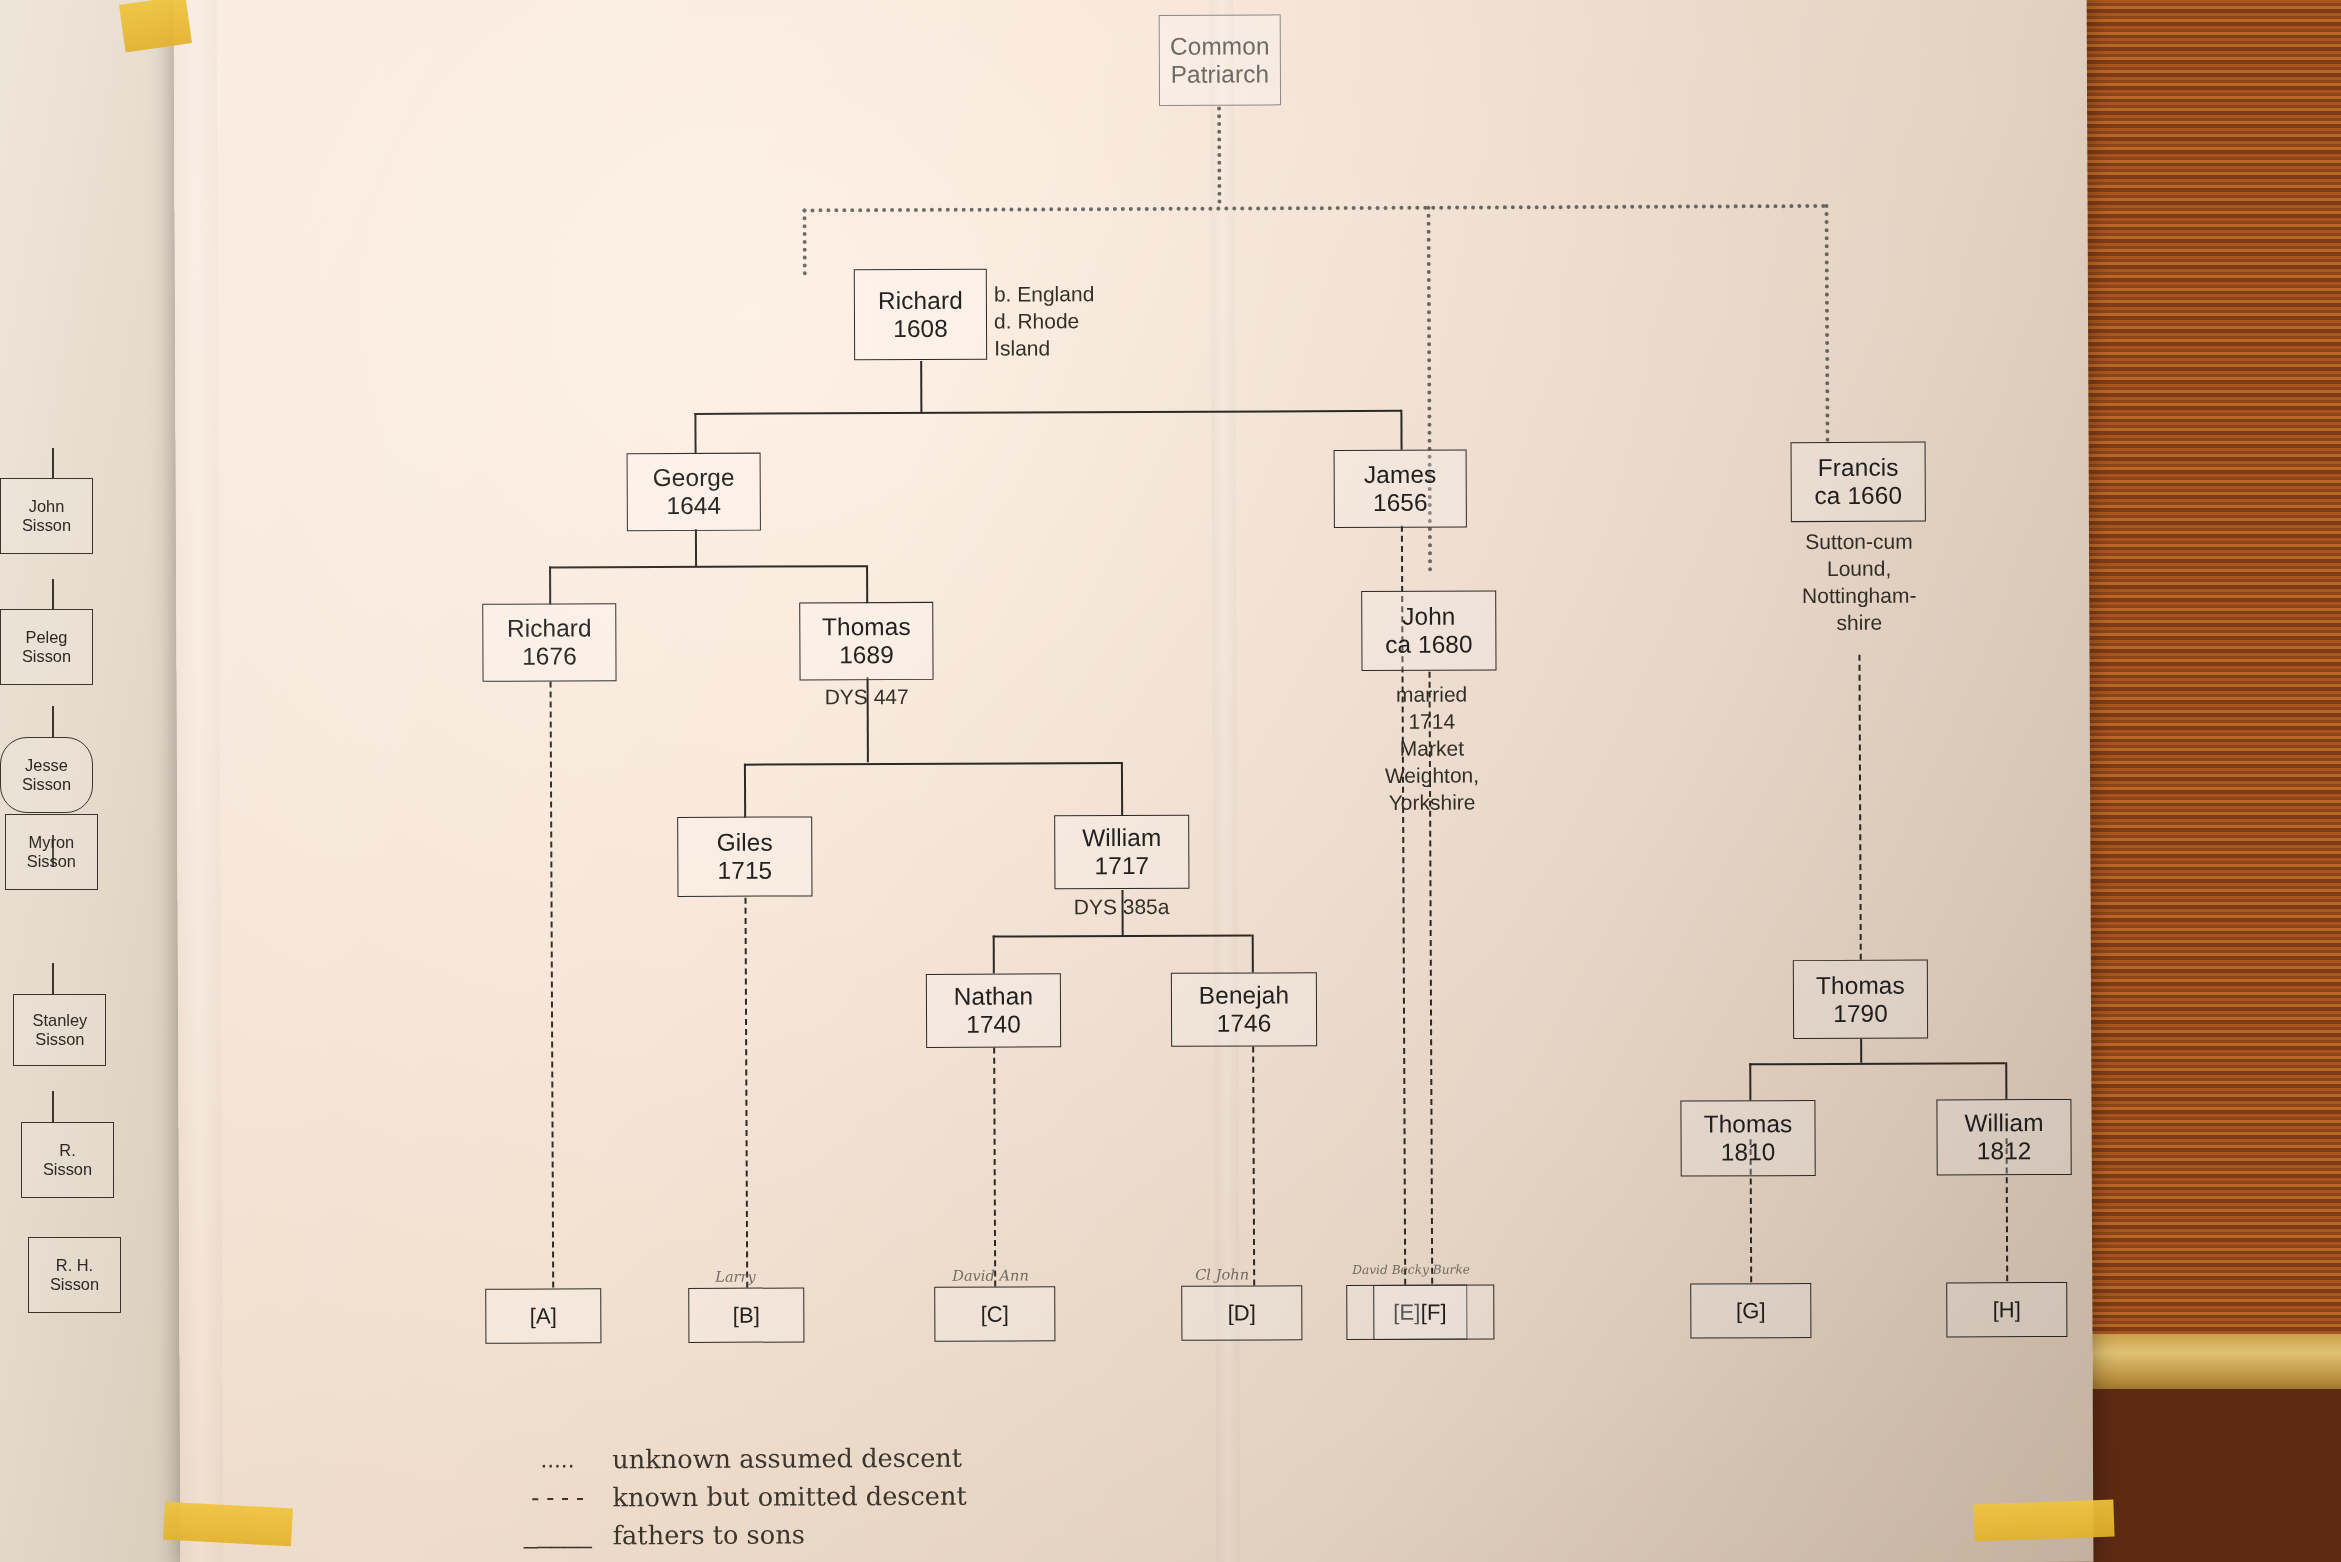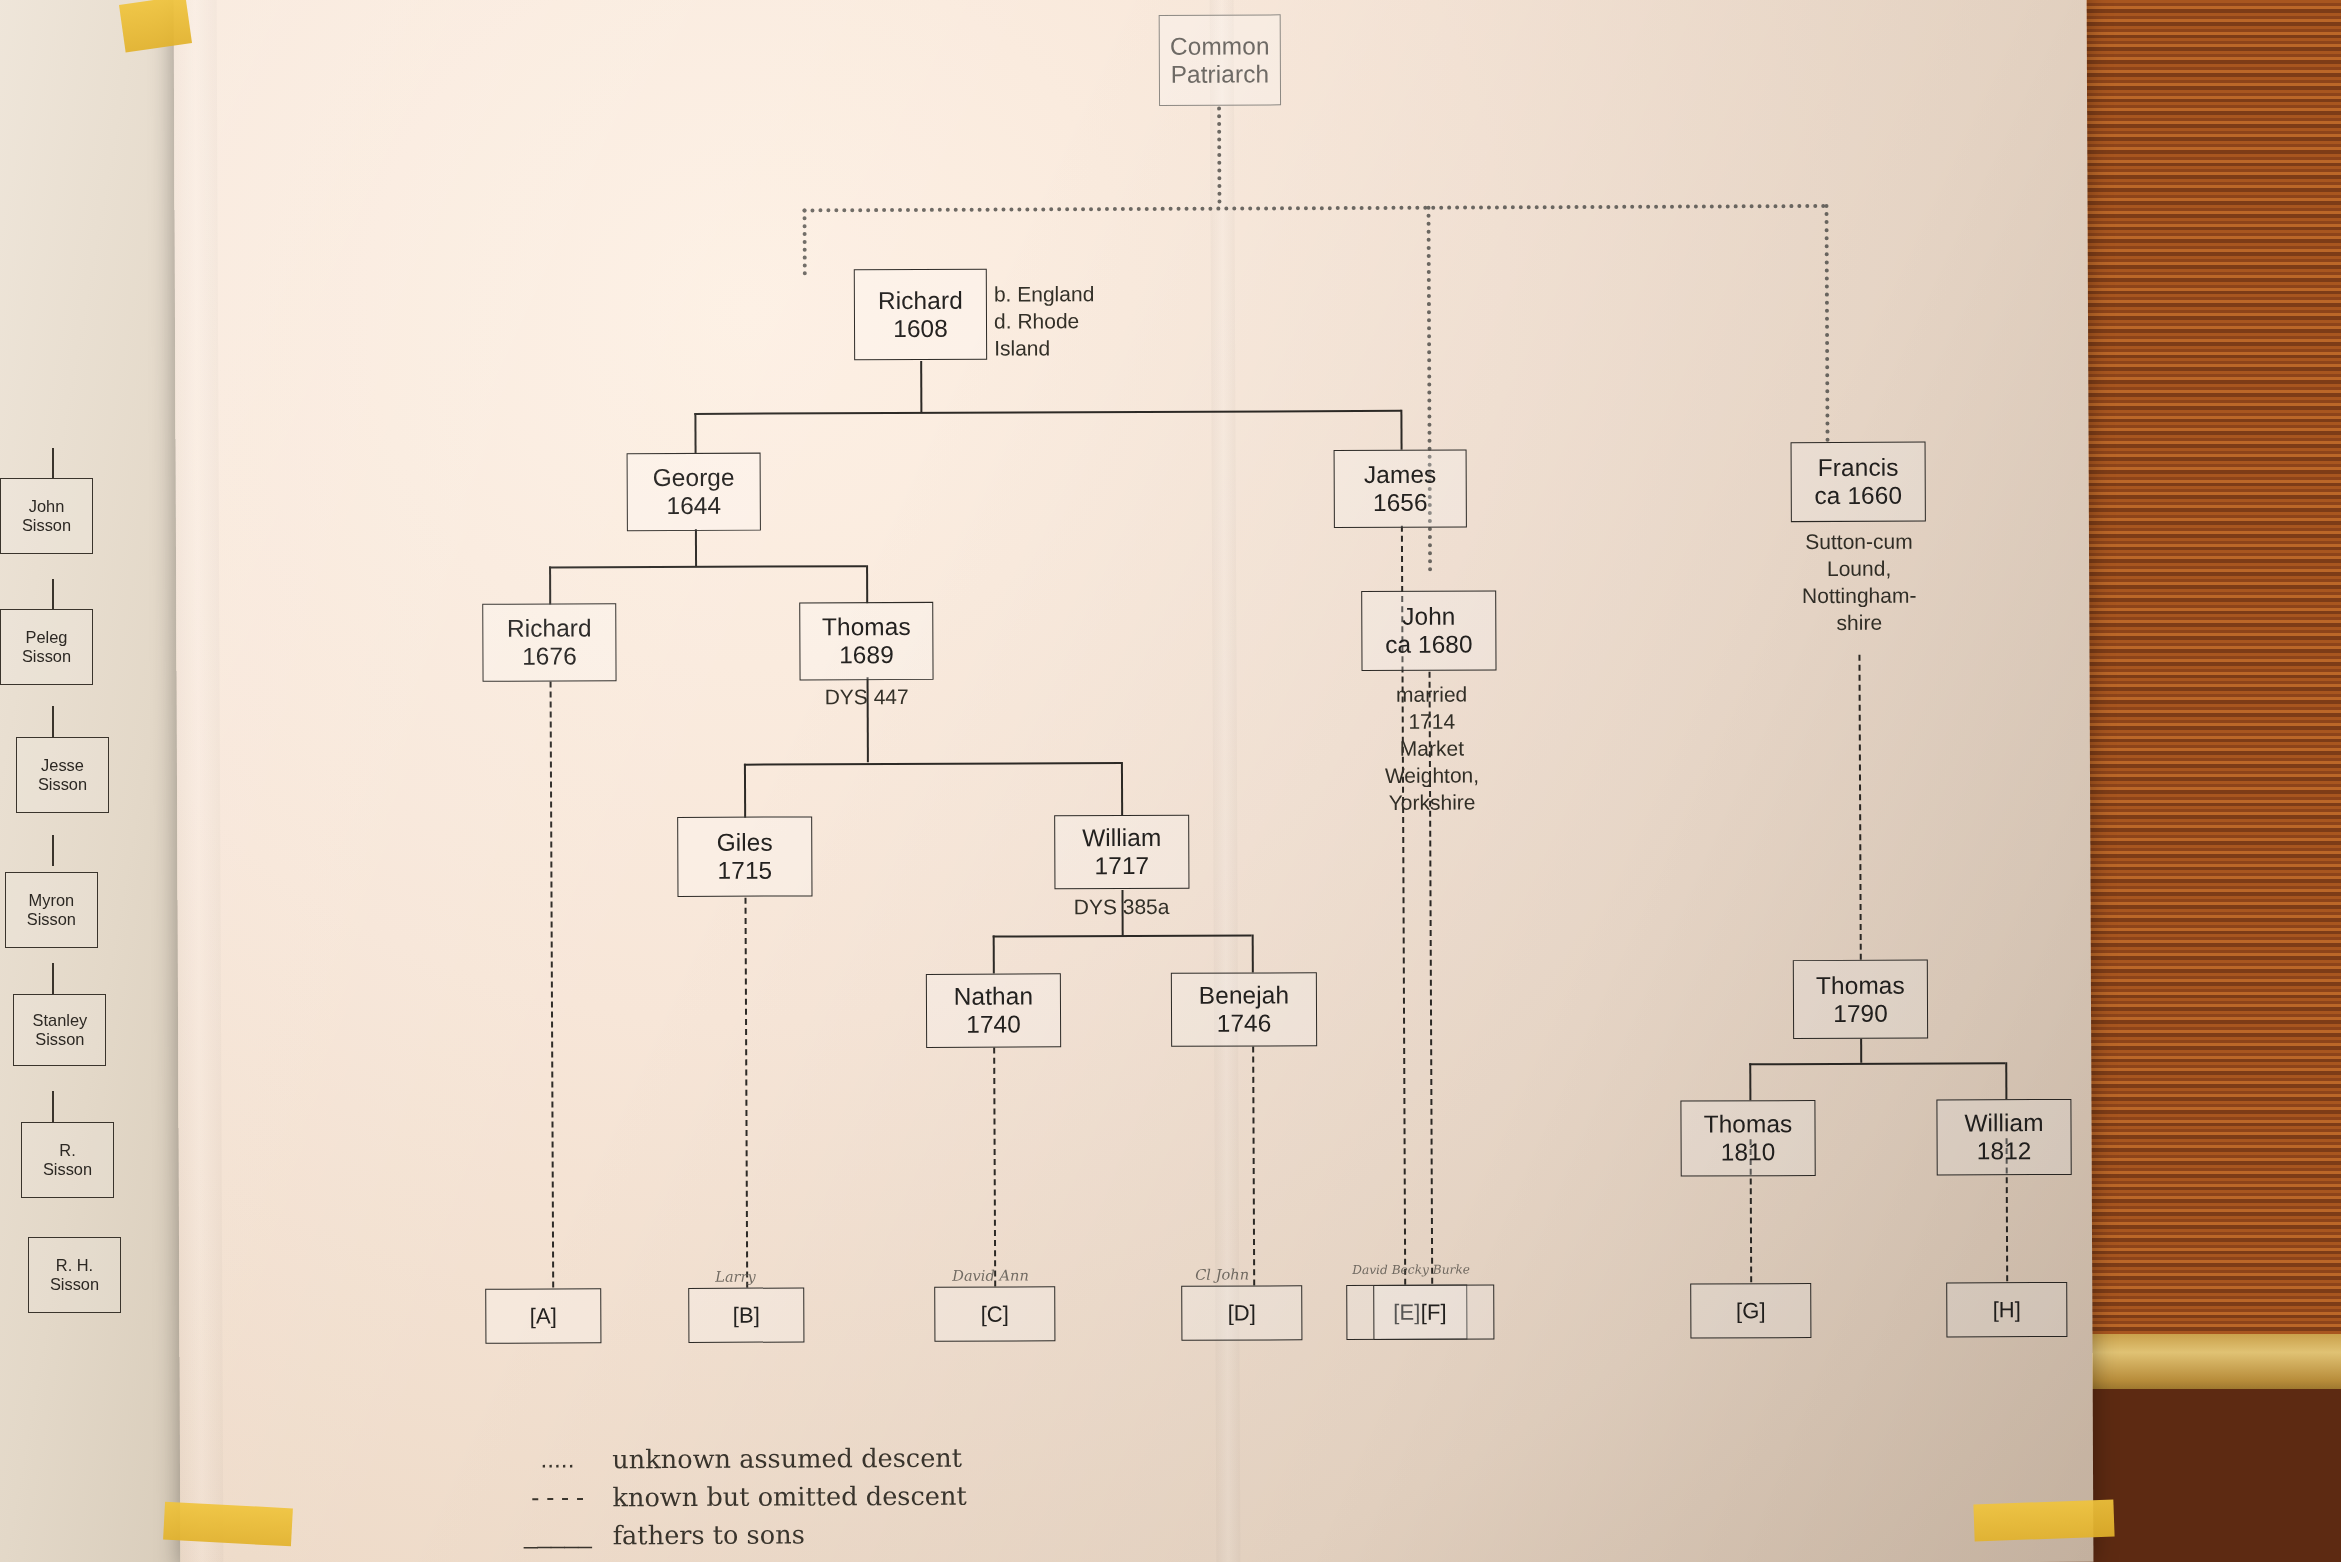--- a/index.html
+++ b/index.html
@@ -216,25 +216,25 @@
     <div class="side-conn" style="left:52px; top:1091px; height:32px;"></div>
 
     <div class="side-box" style="left:0px; top:478px; width:93px; height:76px;">
       <span>John</span>
       <span>Sisson</span>
     </div>
     <div class="side-box" style="left:0px; top:609px; width:93px; height:76px;">
       <span>Peleg</span>
       <span>Sisson</span>
     </div>
-    <div class="side-box" style="left:16px; top:737px; width:93px; height:76px;">
+    <div class="side-box" style="left:0px; top:737px; width:93px; height:76px;border-radius:27px;">
       <span>Jesse</span>
       <span>Sisson</span>
     </div>
-    <div class="side-box" style="left:4.9px; top:872px; width:93px; height:76px;">
+    <div class="side-box" style="left:4.9px; top:814px; width:93px; height:76px;">
       <span>Myron</span>
       <span>Sisson</span>
     </div>
     <div class="side-box" style="left:13.4px; top:994px; width:93px; height:72px;">
       <span>Stanley</span>
       <span>Sisson</span>
     </div>
     <div class="side-box" style="left:21px; top:1122px; width:93px; height:76px;">
       <span>R.</span>
       <span>Sisson</span>

